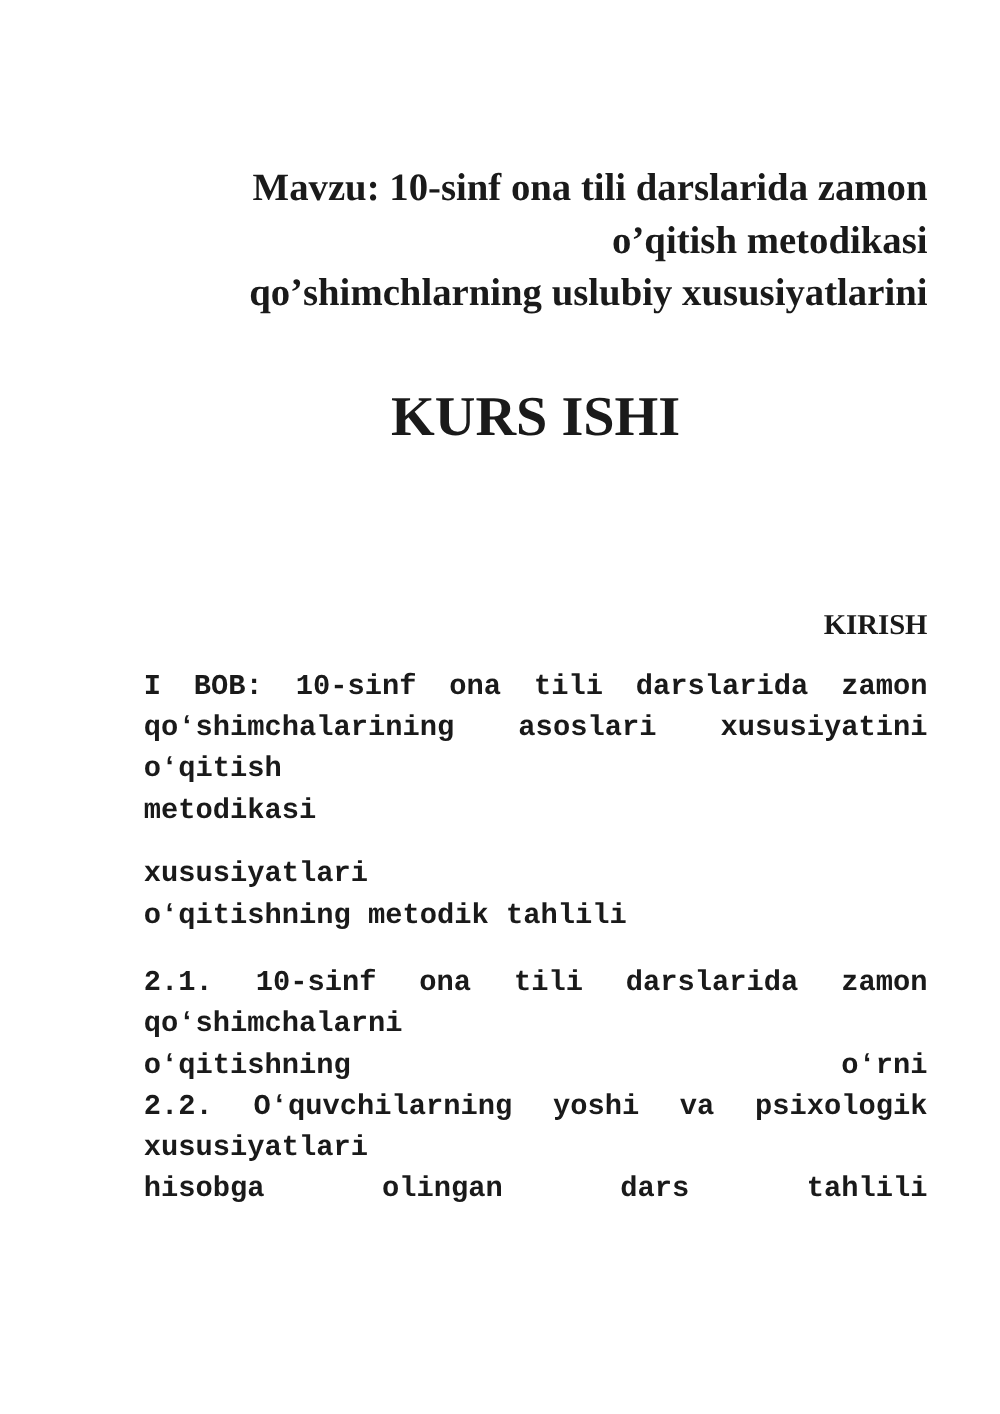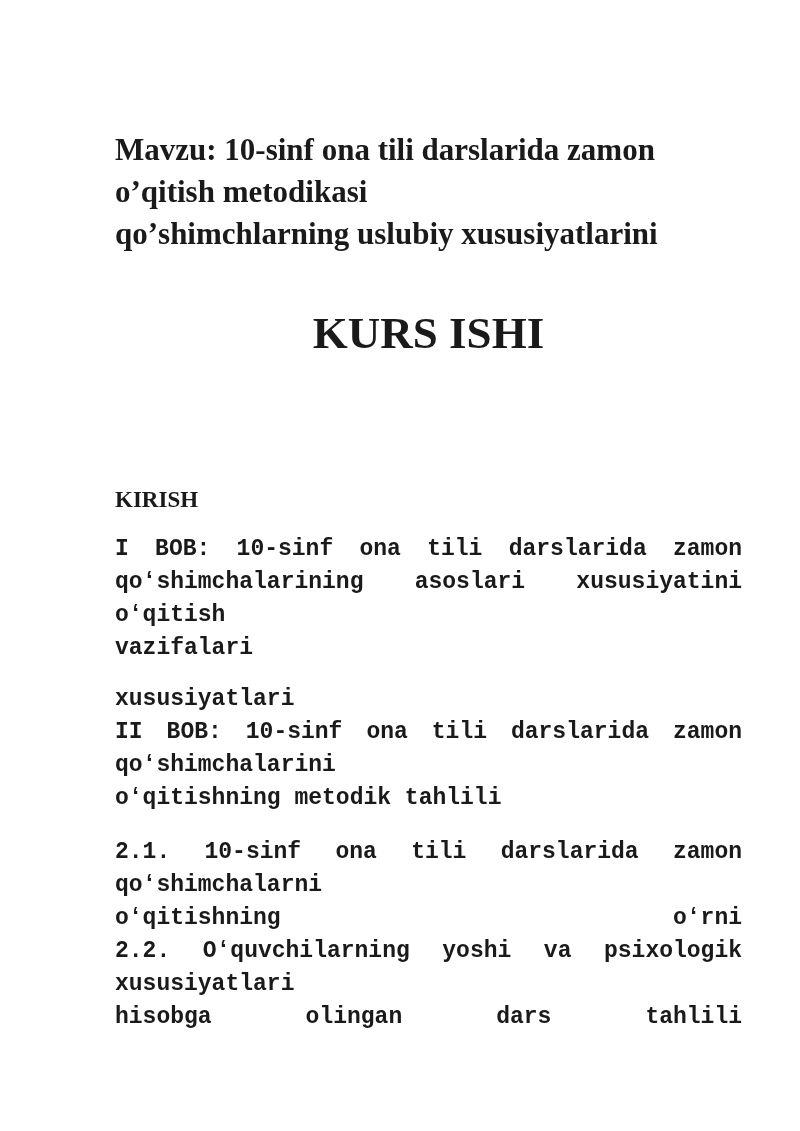--- a/index.html
+++ b/index.html
@@ -24,33 +24,33 @@
   .content {
     position: absolute;
     left: 115px;
     top: 0;
     width: 627px;
   }
   .doc-title {
     margin-top: 129px;
     font-size: 31px;
     line-height: 42px;
-    text-align: left;
+    text-align: right;
   }
   .main-heading {
     margin-top: 50px;
     font-size: 45px;
     line-height: 56px;
     text-align: center;
   }
   .kirish {
     margin-top: 122px;
     font-size: 23px;
     line-height: 33px;
-    text-align: left;
+    text-align: right;
   }
   .para {
     font-size: 23px;
     line-height: 33px;
     font-family: Liberation Mono, monospace;
   }
   .p-chapter1 { margin-top: 17px; }
   .p-s11      { margin-top: 18px; }
   .p-s12      { margin-top: 0; }
   .p-s2       { margin-top: 21px; }
@@ -74,29 +74,28 @@
       <div>qoʼshimchlarning uslubiy xususiyatlarini</div>
     </div>
 
     <div class="main-heading">KURS ISHI</div>
 
     <div class="kirish">KIRISH</div>
 
     <div class="para p-chapter1">
       <div class="jline">I BOB: 10-sinf ona tili darslarida zamon</div>
       <div class="jline">qoʻshimchalarining asoslari xususiyatini oʻqitish</div>
-      <div class="lline">vazifalari</div>
+      <div class="lline">metodikasi</div>
     </div>
 
     <div class="para p-s11">
       <div class="lline">xususiyatlari</div>
     </div>
 
     <div class="para p-s12">
-      <div class="jline">II BOB: 10-sinf ona tili darslarida zamon qoʻshimchalarini</div>
       <div class="lline">oʻqitishning metodik tahlili</div>
     </div>
 
     <div class="para p-s2">
       <div class="jline">2.1. 10-sinf ona tili darslarida zamon qoʻshimchalarni</div>
       <div class="jline">oʻqitishning oʻrni</div>
       <div class="jline">2.2. Oʻquvchilarning yoshi va psixologik xususiyatlari</div>
       <div class="jline">hisobga olingan dars tahlili</div>
     </div>
 

